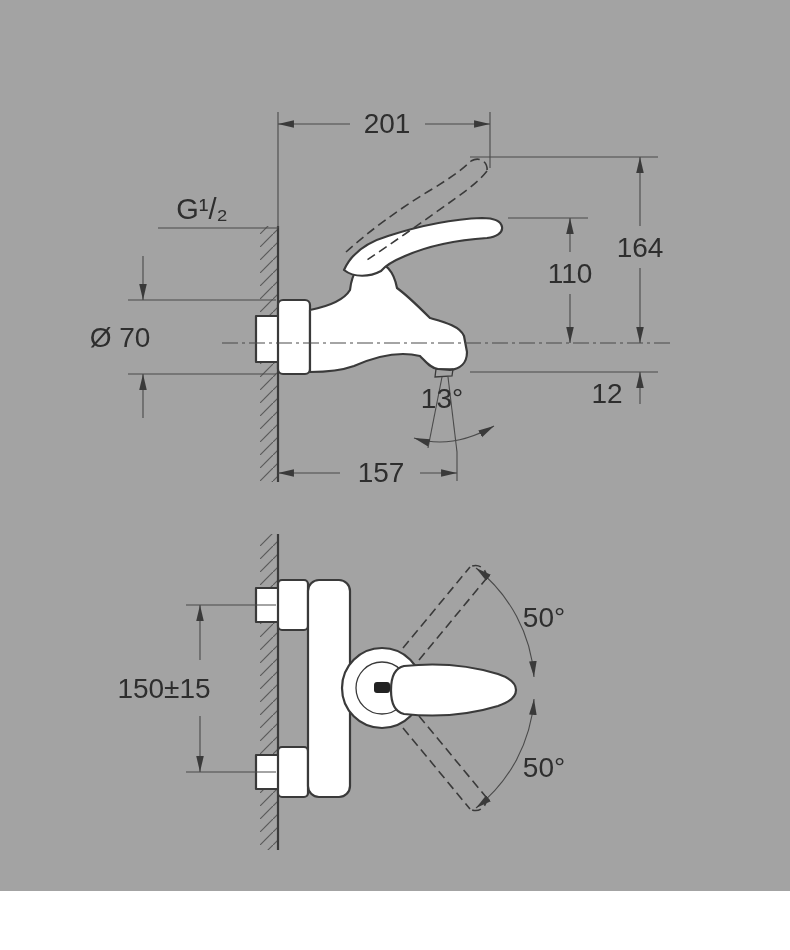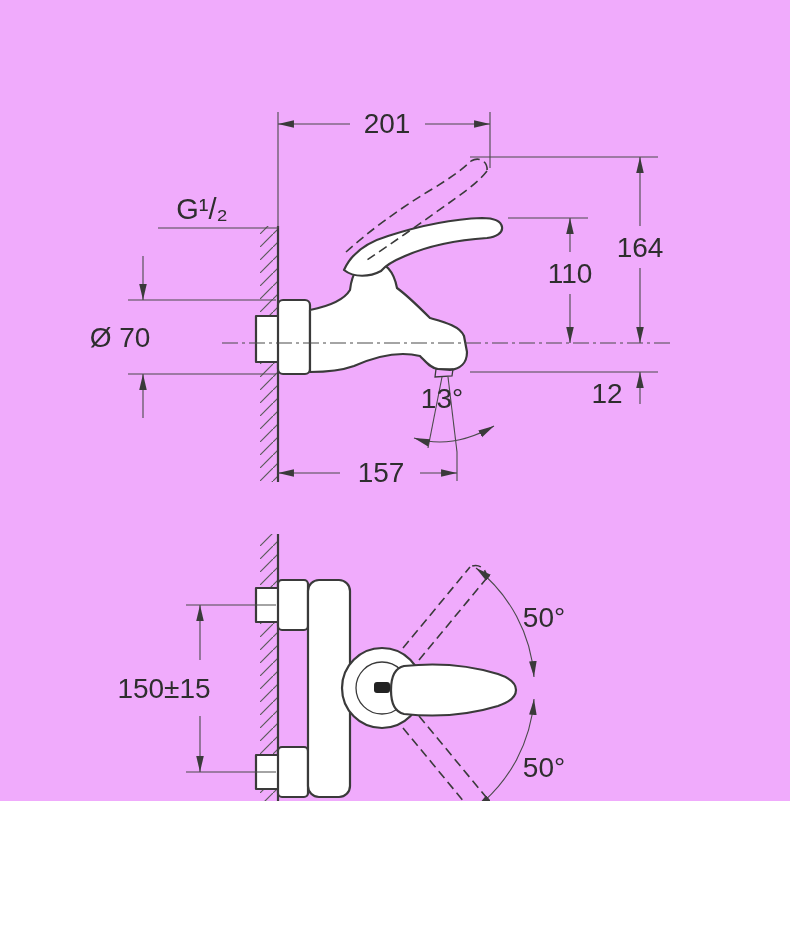--- a/index.html
+++ b/index.html
@@ -1,16 +1,16 @@
 <!DOCTYPE html>
 <html><head>
 <meta charset="utf-8">
 <style>
   html,body{margin:0;padding:0;background:#ffffff;}
-  .page{width:790px;height:801px;background:#f0abfc;position:relative;overflow:hidden;}
+  .page{width:790px;height:891px;background:#a3a3a3;position:relative;overflow:hidden;}
   svg{display:block;}
   .obj{fill:#ffffff;stroke:#3a3a3a;stroke-width:2.2;stroke-linejoin:round;}
   .obj-thinfill{fill:none;stroke:#3a3a3a;stroke-width:1.3;}
   .thin{fill:none;stroke:#4a4a4a;stroke-width:1.1;}
   .dashed{fill:none;stroke:#3a3a3a;stroke-width:1.6;stroke-dasharray:9 5;stroke-linejoin:round;}
   .center{fill:none;stroke:#4a4a4a;stroke-width:1.1;stroke-dasharray:16 4 3 4;}
   .hatchline{stroke:#5a5a5a;stroke-width:1.2;}
   .dim-text{font-family:"Liberation Sans",sans-serif;font-size:28px;fill:#2e2e2e;}
   .dim-text-lg{font-family:"Liberation Sans",sans-serif;font-size:29px;fill:#2e2e2e;}
   .mark{fill:#222222;stroke:none;}

